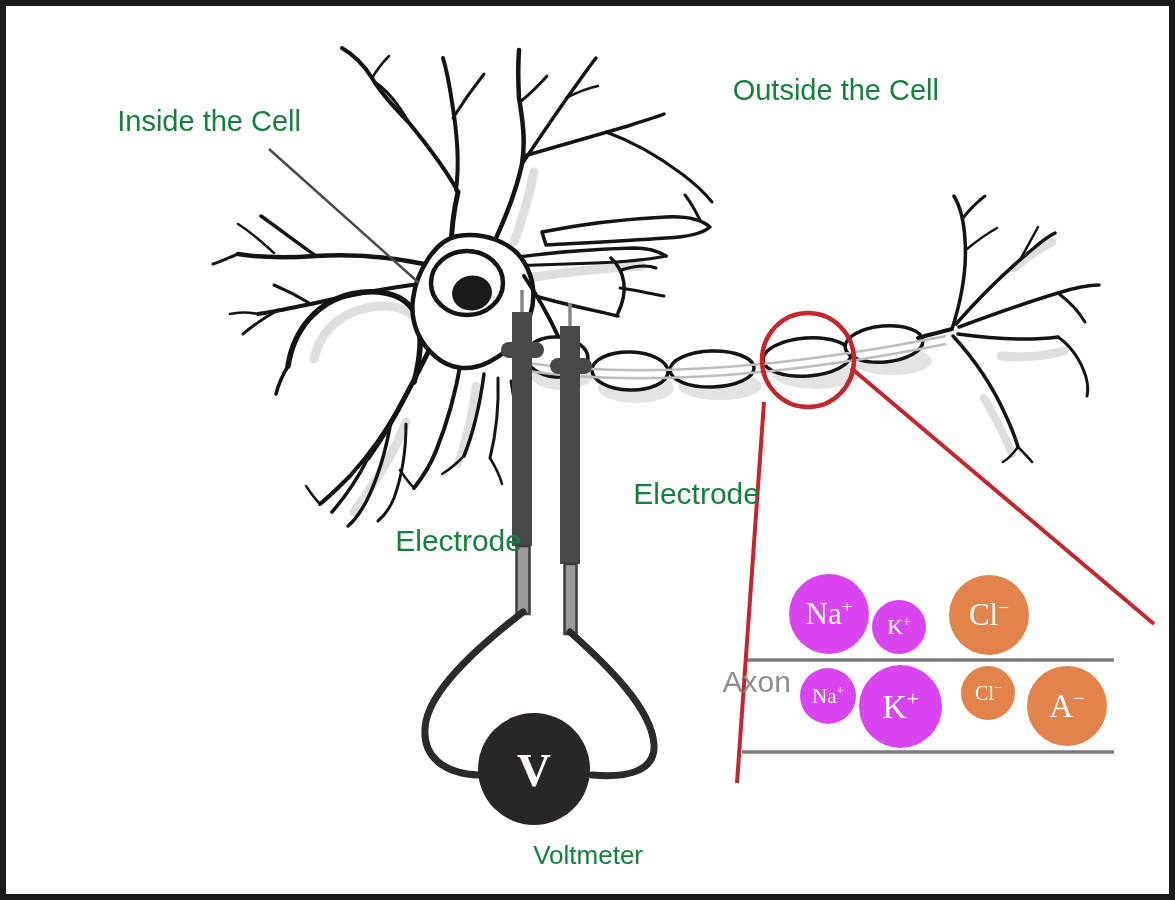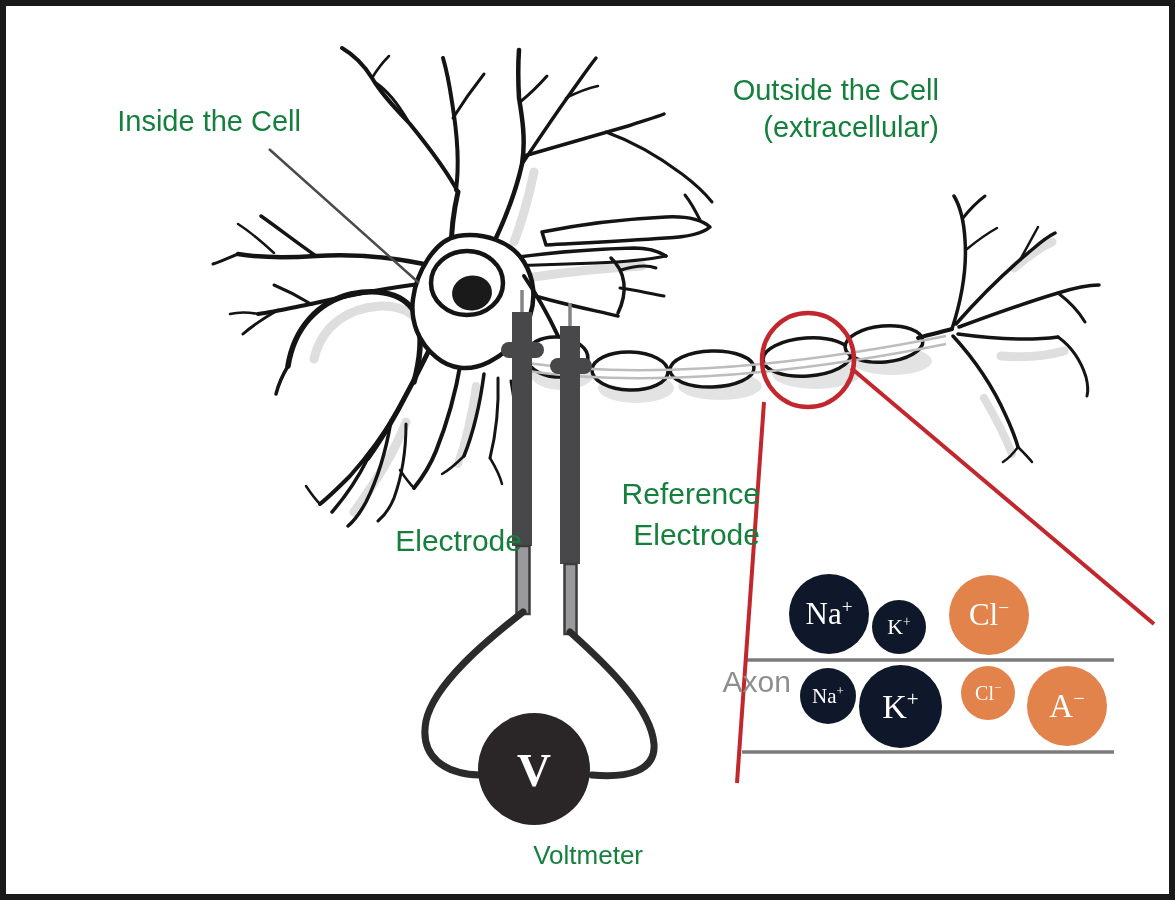--- a/index.html
+++ b/index.html
@@ -37,21 +37,21 @@
     text-align:center;
   }
   .ion{
     position:absolute;
     border-radius:50%;
     display:flex;align-items:center;justify-content:center;
     color:#ffffff;
     font-family:"Liberation Serif","DejaVu Serif",serif;
   }
   .ion sup{font-size:62%;line-height:0;}
-  .ion-green{background:#0f172a;}
+  .ion-green{background:#d946ef;}
   .ion-orange{background:#e1834b;align-items:center;}
 </style>
 </head>
 <body>
 
 <div id="stage">
 
   <svg id="art" viewBox="0 0 1175 900">
 
     <g fill="none" stroke="#dedede" stroke-width="9" stroke-linecap="round">
@@ -191,29 +191,27 @@
       <line x1="845" y1="362" x2="1148" y2="618" stroke-width="4"></line>
     </g>
   </svg>
 
   <div class="lbl" style="left:50px;top:97px;width:245px;">
     <div>Inside the Cell</div>
   </div>
 
   <div class="lbl" style="left:698px;top:66px;width:235px;">
     <div>Outside the Cell</div>
-    <div>(extracellular)</div>
   </div>
 
   <div class="lbl lbl-electrode" style="left:331px;top:514px;width:185px;">
     <div>Electrode</div>
   </div>
 
   <div class="lbl lbl-electrode" style="left:569px;top:467px;width:185px;">
-    <div>Reference</div>
     <div>Electrode</div>
   </div>
 
   <div class="v-symbol">V</div>
 
   <div class="lbl lbl-voltmeter" style="left:437px;top:831px;width:200px;">Voltmeter</div>
 
   <div class="lbl lbl-axon" style="left:695px;top:657px;width:90px;">Axon</div>
 
   <div class="ion ion-green" style="left:783px;top:568px;width:80px;height:80px;font-size:31px;">

